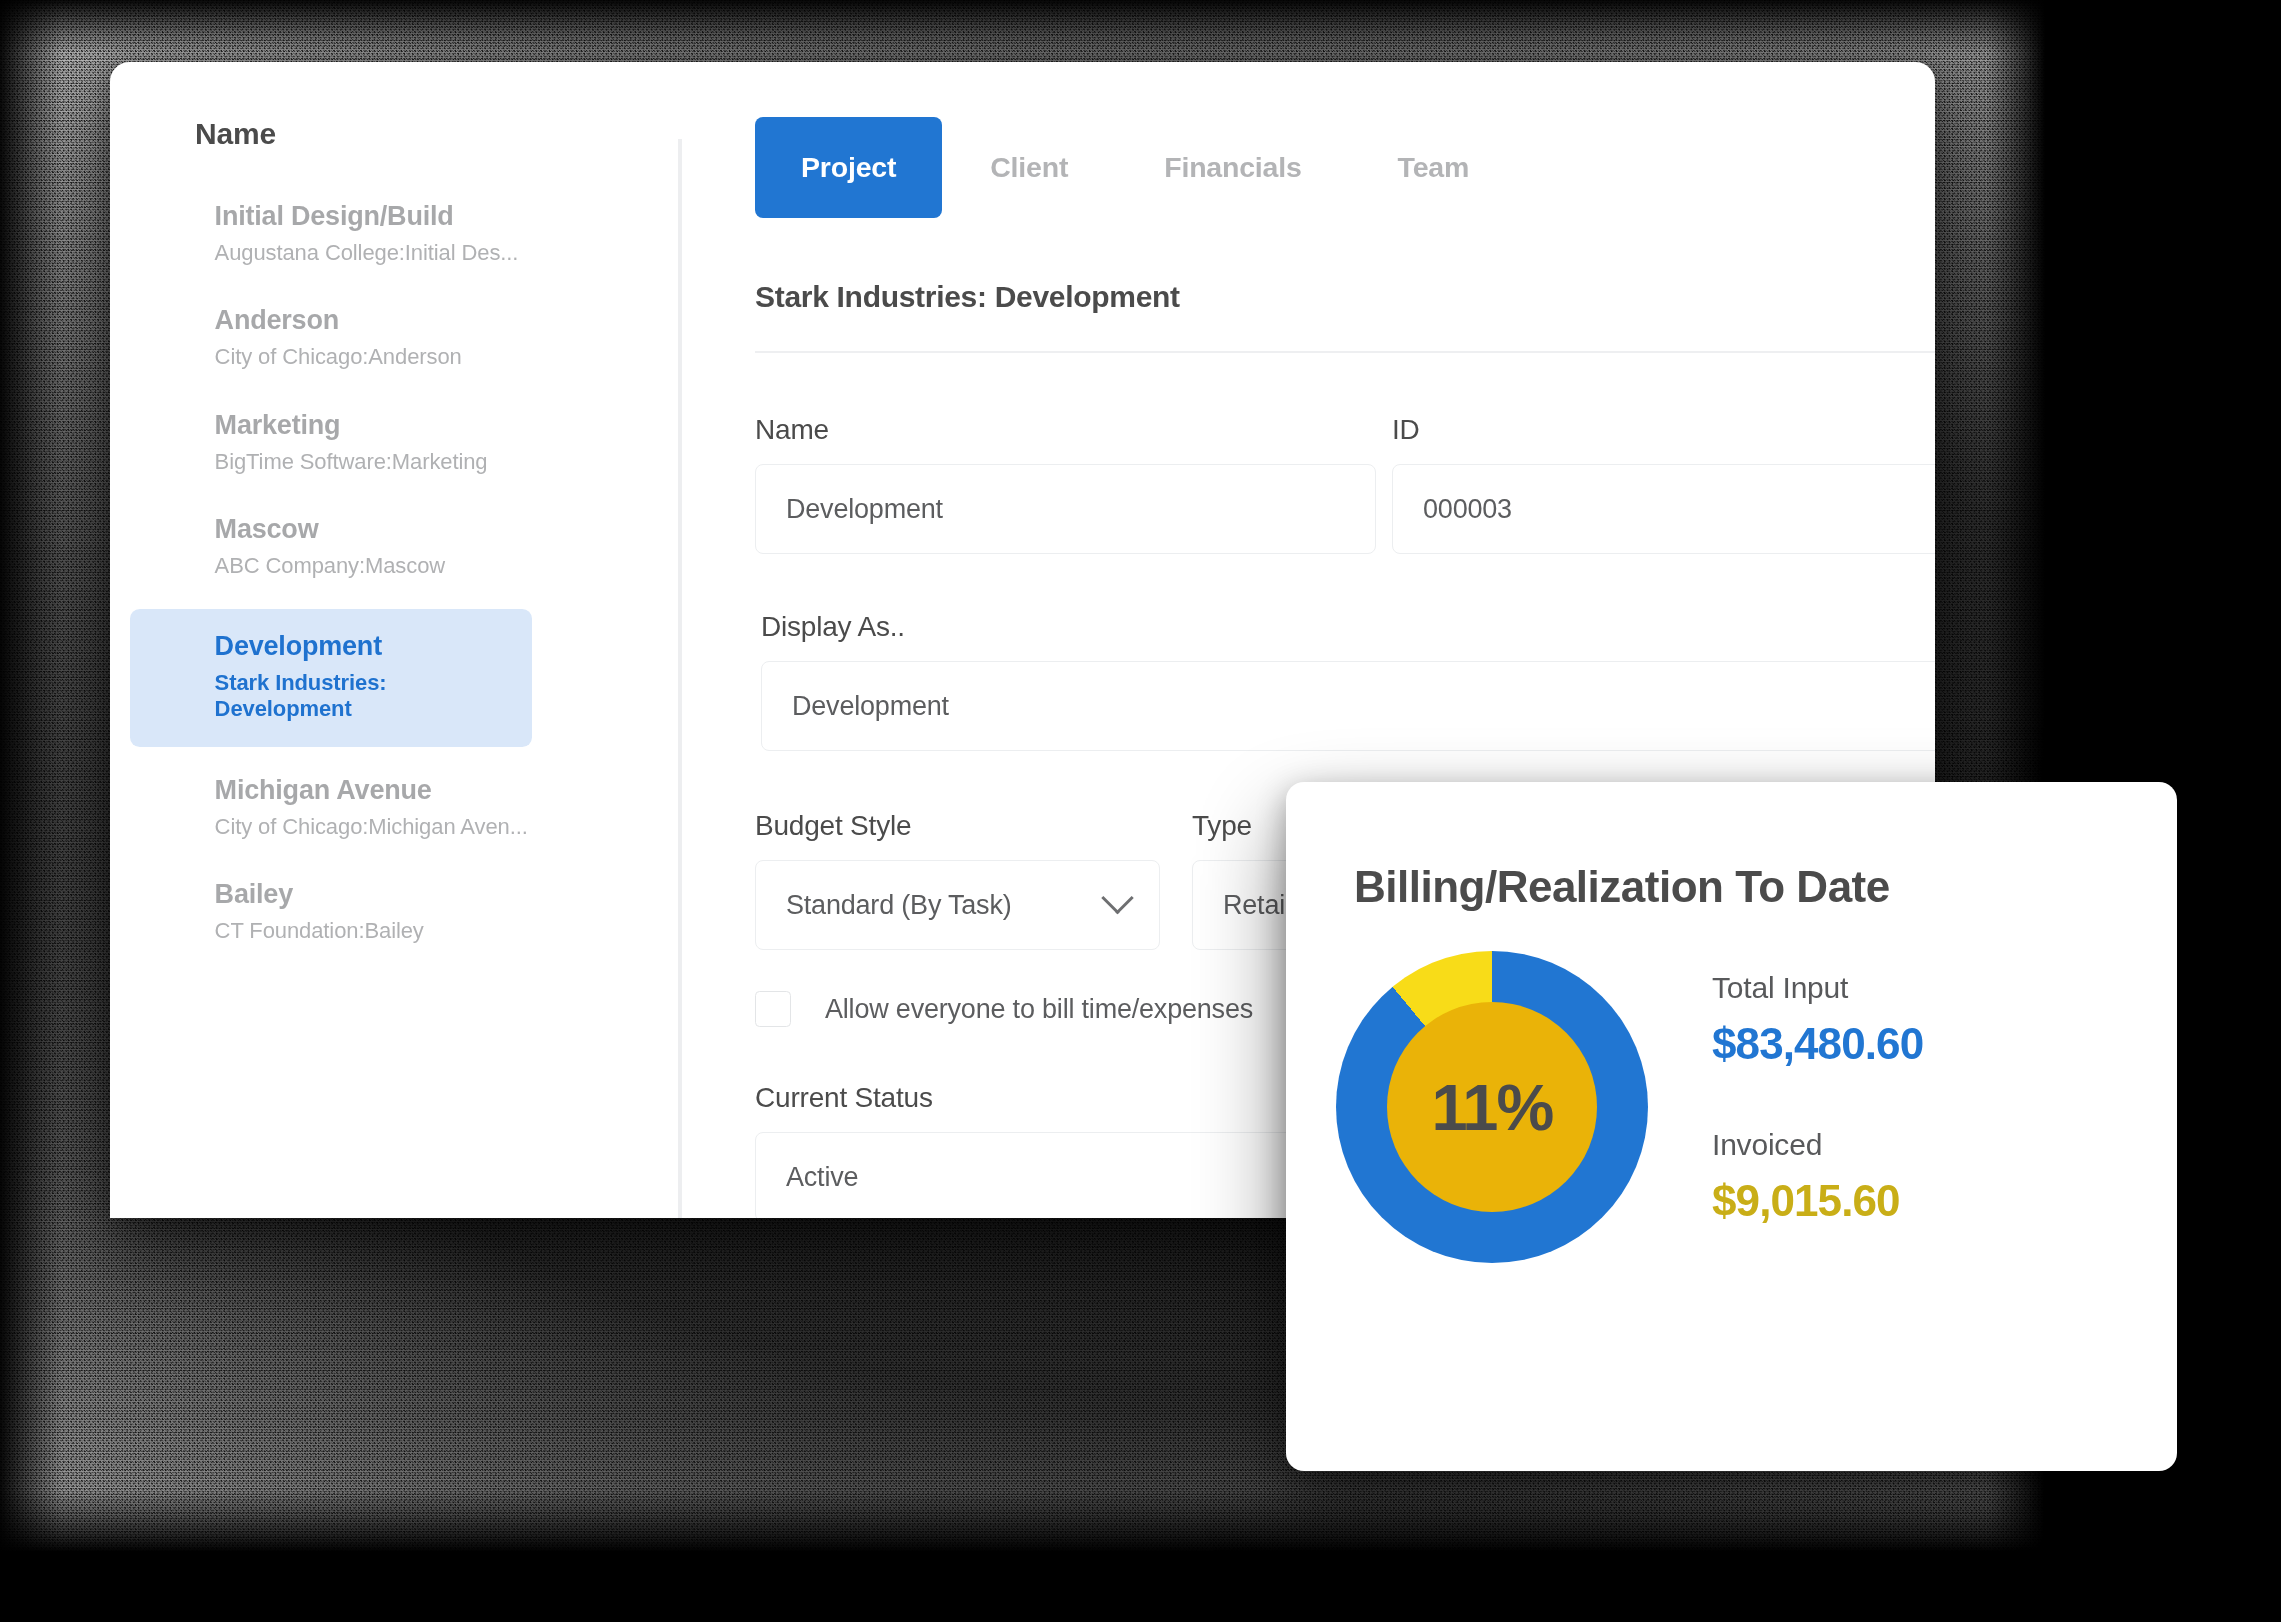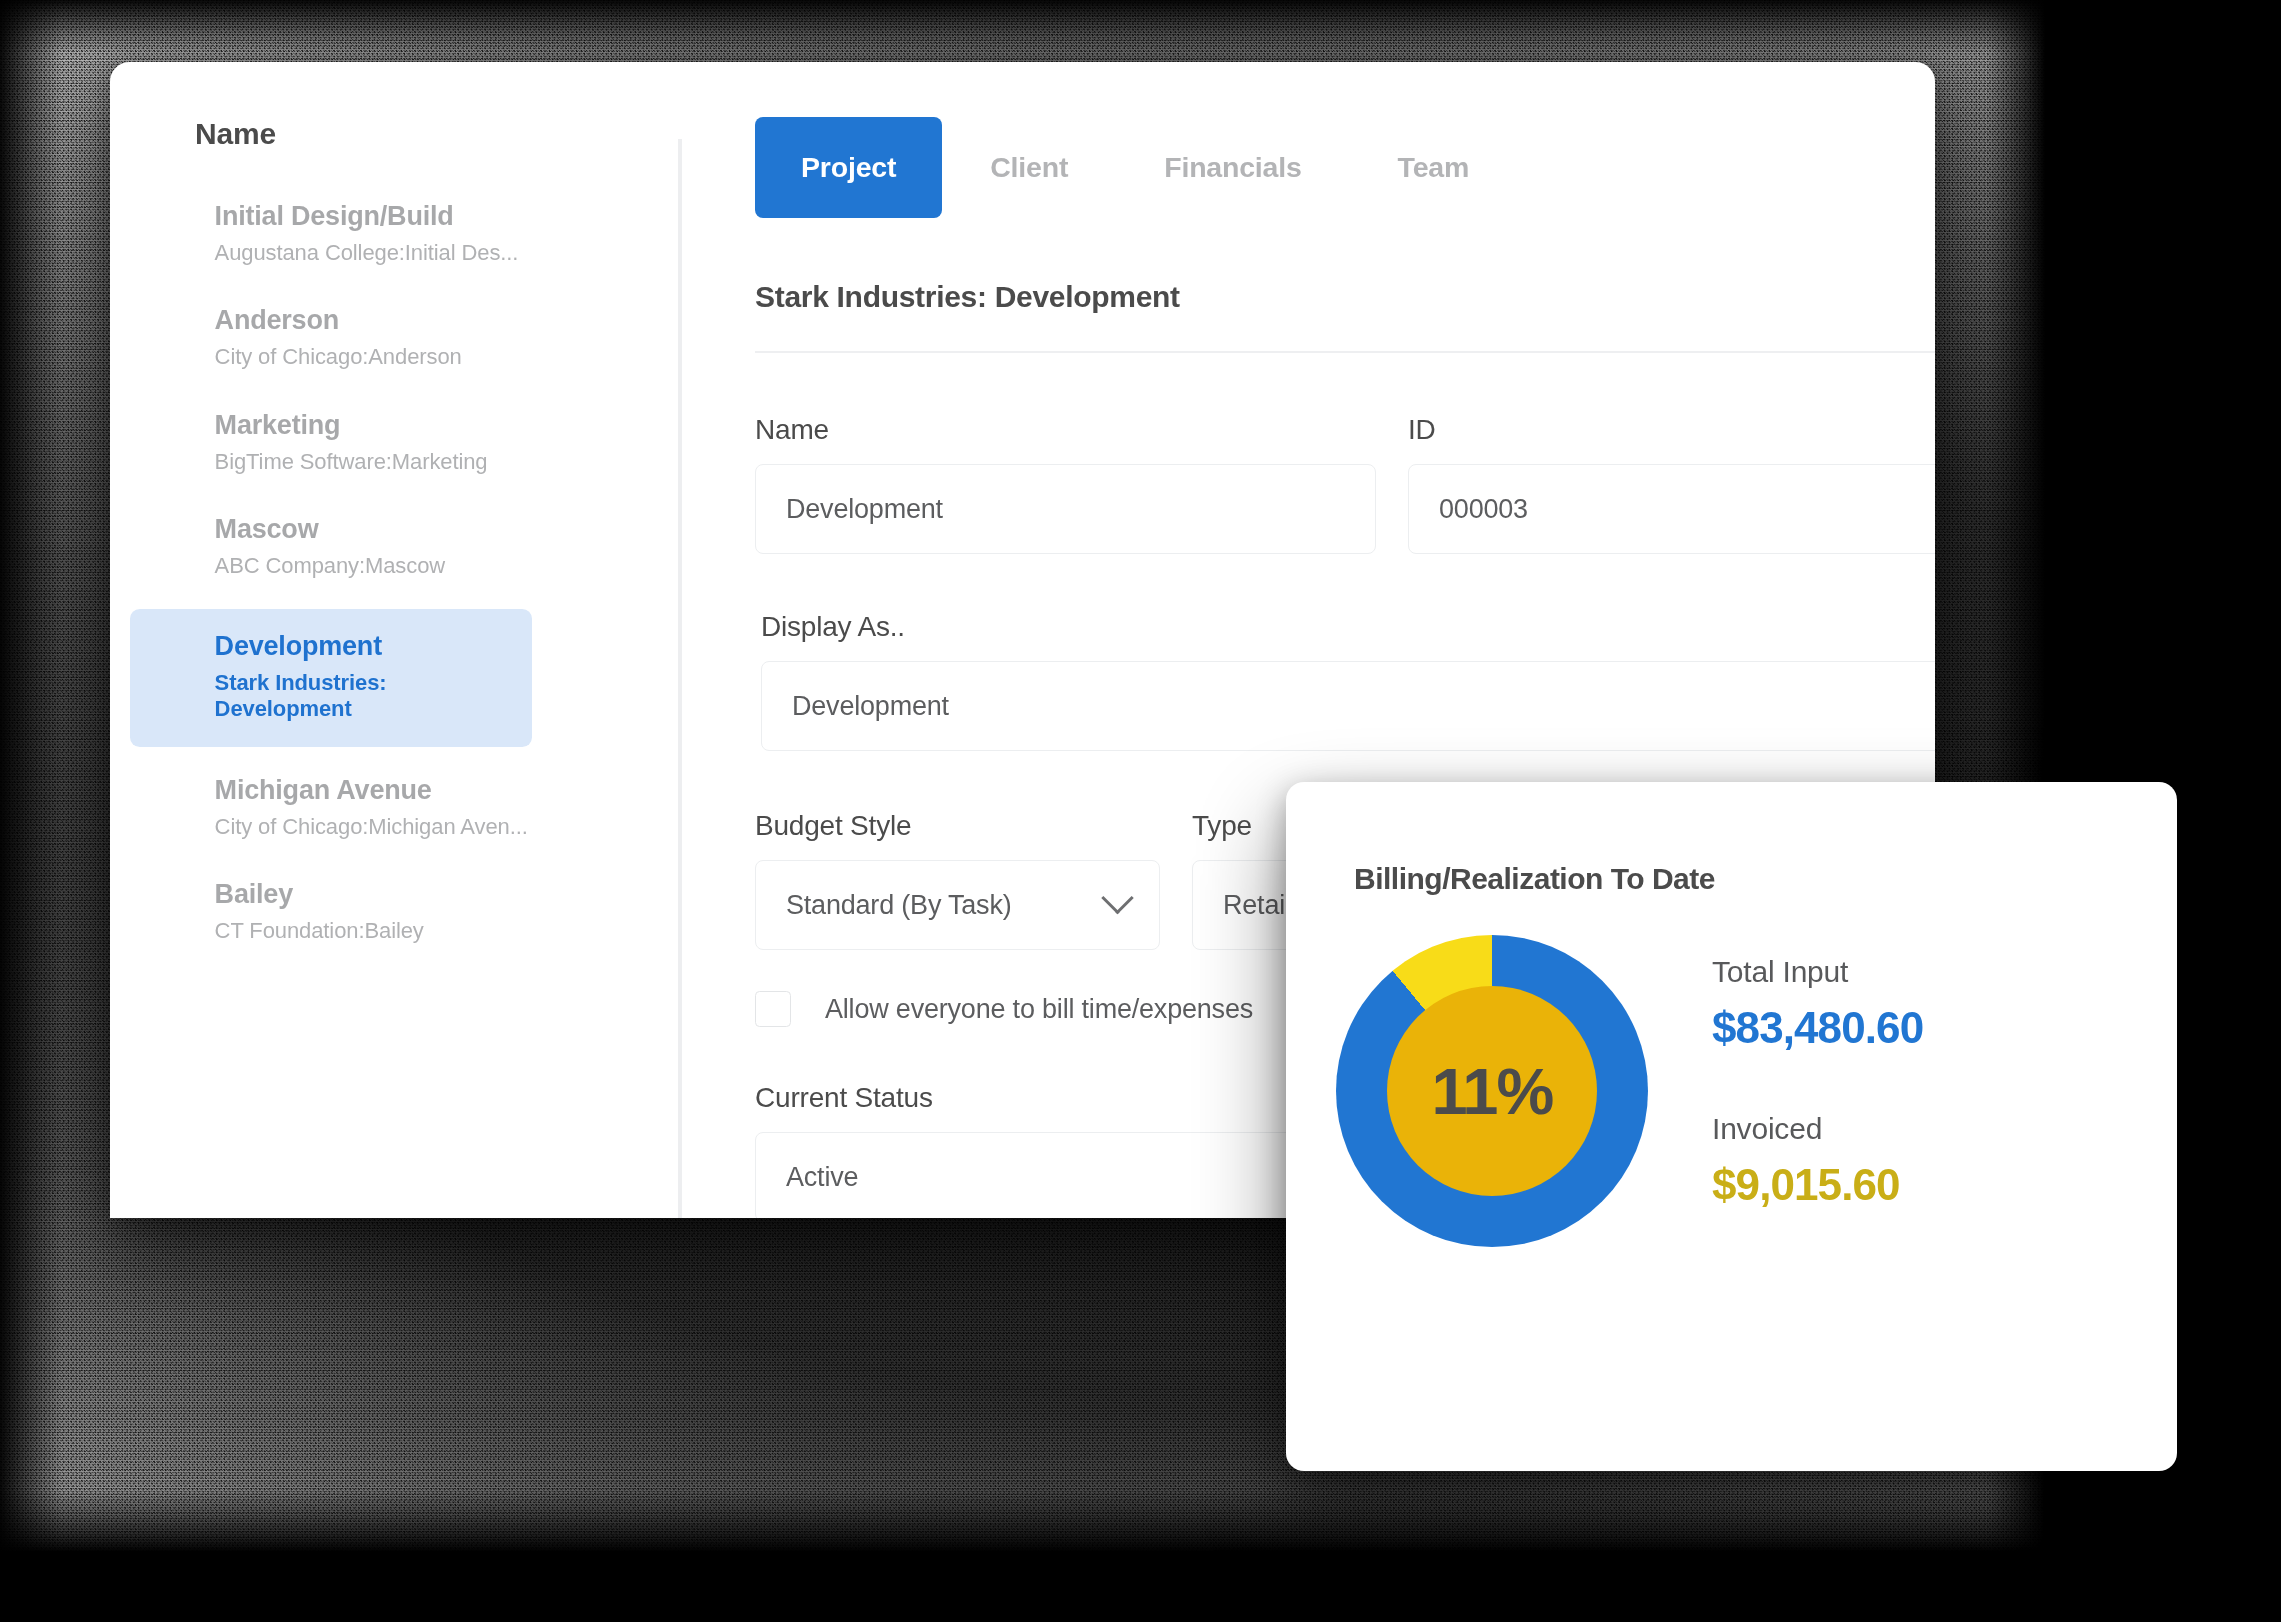--- a/index.html
+++ b/index.html
@@ -170,21 +170,21 @@
   }
   .input-val{
     font-size:27px;
     color:#5c5d5f;
     letter-spacing:-0.2px;
   }
   .row{ display:flex; }
 
   #row-name{ margin-top:61px; }
   #f-name{ width:621px; flex:0 0 621px; }
-  #f-id{ margin-left:32px; width:802px; flex:0 0 802px; }
+  #f-id{ margin-left:16px; width:802px; flex:0 0 802px; }
 
   #row-display{ margin-top:57px; }
   #f-display{ width:1458px;margin-left:6px; }
 
   #row-budget{ margin-top:59px; }
   #f-budget{ width:405px; flex:0 0 405px; }
   #f-type{ margin-left:32px; width:374px; flex:0 0 374px; }
   .select-box{ justify-content:space-between; }
   .chev{
     width:23px; height:23px;
@@ -220,21 +220,21 @@
   #billing-card{
     position:absolute;
     left:1286px; top:782px;
     width:891px; height:689px;
     background:#fff;
     border-radius:18px;
     box-shadow:0 41px 86px rgba(0,0,0,.48), 0 9px 30px rgba(0,0,0,.3);
     padding:80px 0 0 0;
   }
   #billing-title{
-    font-size:30px;
+    font-size:44px;
     font-weight:bold;
     color:#4b4b4b;
     letter-spacing:-0.5px;
     padding-left:68px;
   }
   #billing-body{
     margin-top:39px;
     display:flex;
     align-items:flex-start;
   }

